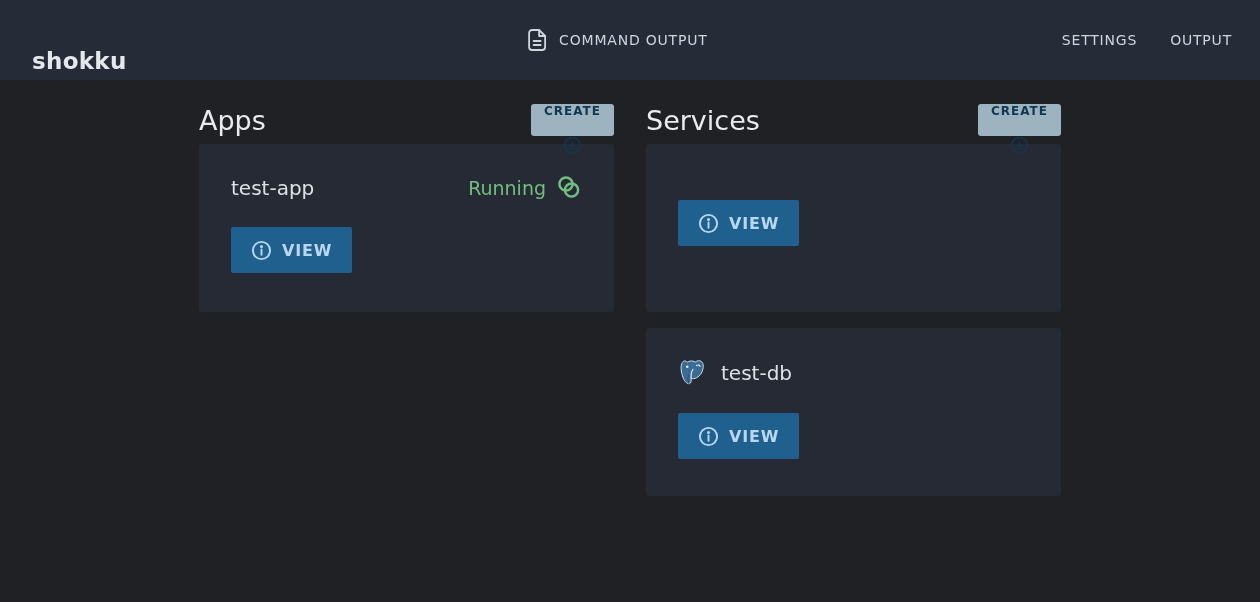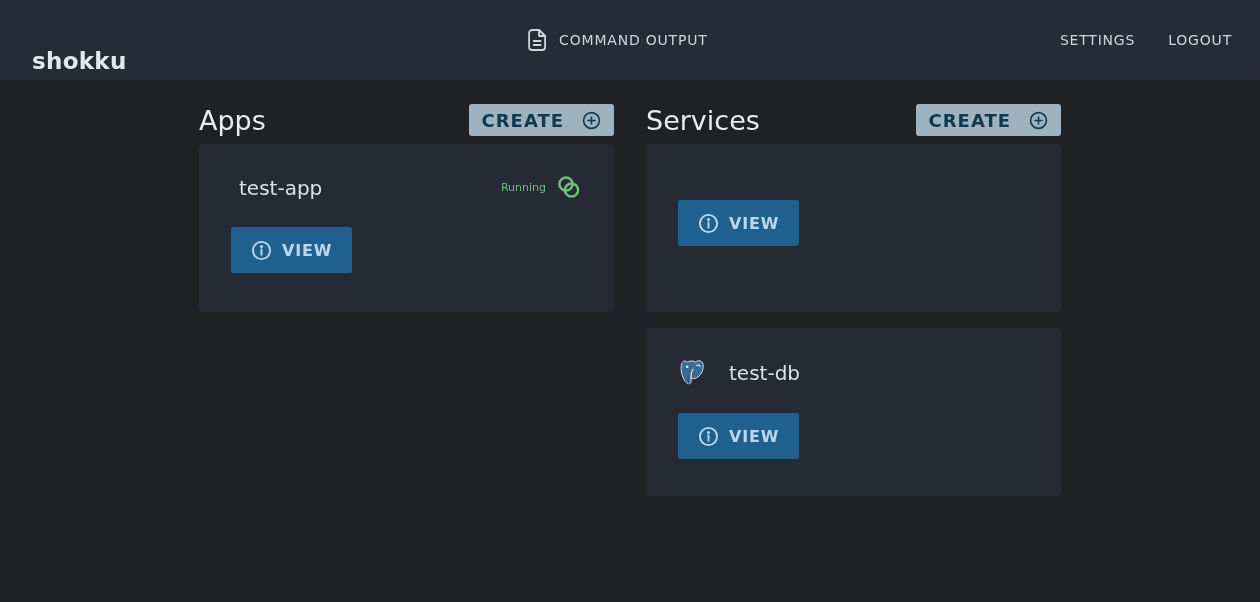--- a/index.html
+++ b/index.html
@@ -78,52 +78,52 @@
     display: flex;
     align-items: center;
     gap: 18px;
     height: 32px;
     padding: 0 13px;
     background: #9db3c0;
     border: none;
     border-radius: 3px;
     color: #11384f;
     font-family: inherit;
-    font-size: 18px;
+    font-size: 12px;
     font-weight: bold;
     letter-spacing: 1px;
     cursor: pointer;
+    flex-direction: column;
   }
 
   
   .card {
     background: #252a34;
     border-radius: 3px;
     padding: 30px 32px 32px 32px;
     margin-bottom: 16px;
     min-height: 168px;
   }
   .card-row {
     display: flex;
     align-items: center;
   }
   .card-name {
     font-size: 20px;
     color: #dde1e6;
-    margin-left: 8px;
   }
   .svc-icon { margin-right: 14px; display: flex; align-items: center; }
   .status {
     margin-left: auto;
     display: flex;
     align-items: center;
     gap: 9px;
   }
   .status-text {
-    font-size: 11px;
+    font-size: 19px;
     color: #72bd80;
   }
   .view-btn {
     margin-top: 26px;
     display: inline-flex;
     align-items: center;
     gap: 10px;
     height: 46px;
     padding: 15px 20px;
     background: #20608f;
@@ -152,21 +152,21 @@
         <path d="M12 1 v6 h6"></path>
         <line x1="6.5" y1="12" x2="13.5" y2="12"></line>
         <line x1="6.5" y1="16" x2="13.5" y2="16"></line>
       </svg>
     </span>
     <span class="label">COMMAND OUTPUT</span>
   </div>
 
   <nav class="nav-right">
     <span class="label">SETTINGS</span>
-    <span class="label">LOGOUT</span>
+    <span class="label">OUTPUT</span>
   </nav>
 </header>
 
 <main class="main">
 
   <section>
     <div class="col-header">
       <h2 class="col-title">Apps</h2>
       <button class="create-btn">
         <span>CREATE</span>

